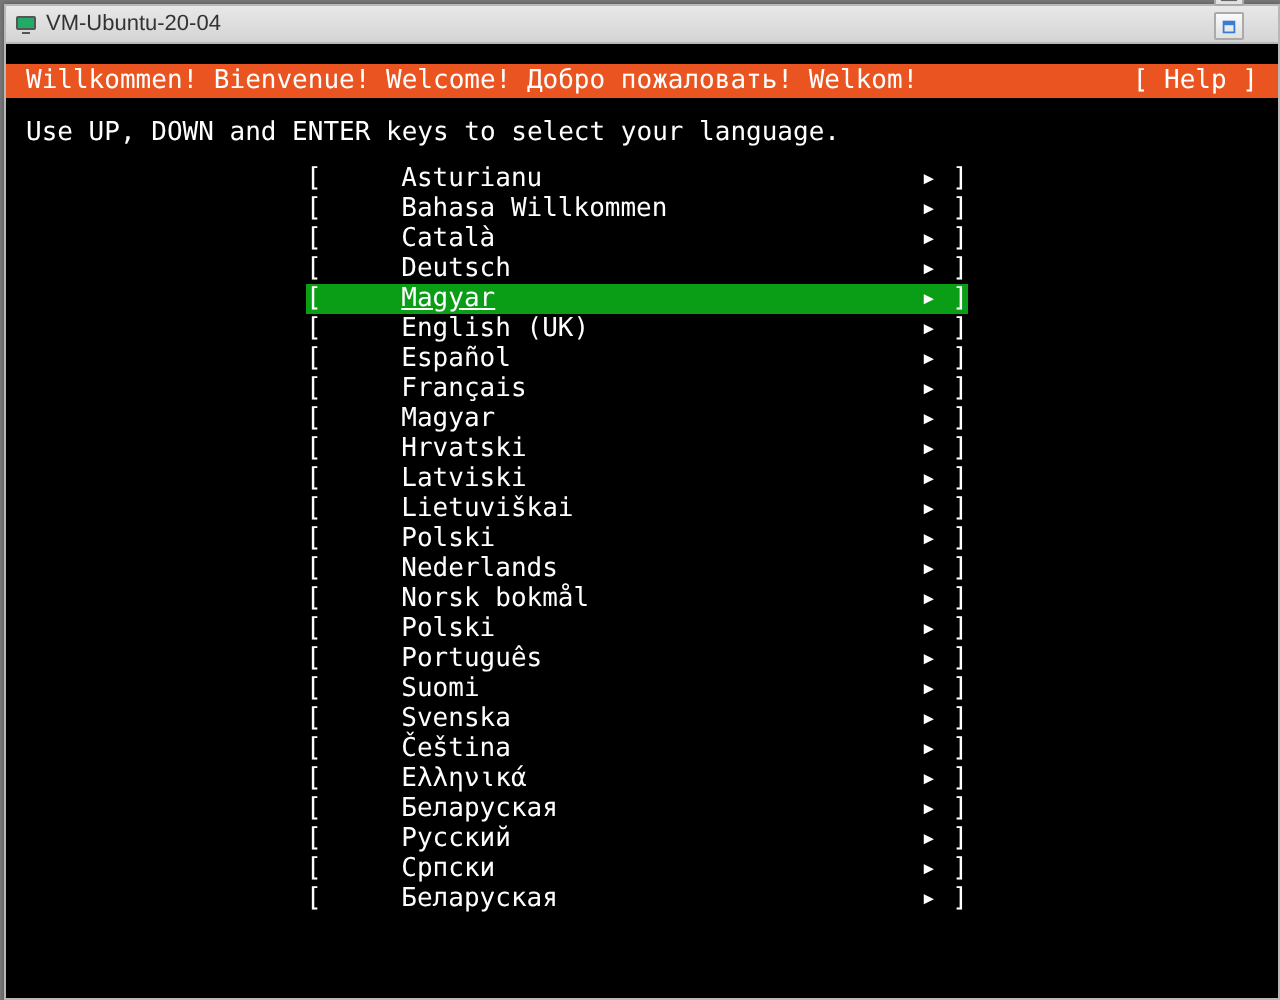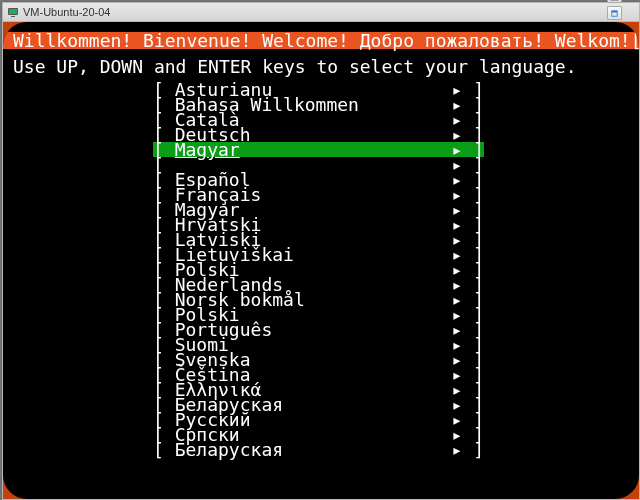--- a/index.html
+++ b/index.html
@@ -85,26 +85,25 @@
   .actions-label {
     font-size: 11px;
     color: #555;
     margin: 0 2px;
   }
 
   .terminal {
     flex: 1;
     background: var(--black);
     color: var(--white);
-    font-size: 18px;
+    font-size: 13px;
     line-height: 15px;
     letter-spacing: 0;
     overflow: hidden;
     padding-top: 10px;
-    border-radius: 24px;
   }
   .header-bar {
     background: var(--orange);
     color: var(--white);
     height: 17px;
     line-height: 17px;
     padding: 0 10px;
     display: flex;
     justify-content: space-between;
     white-space: pre;
@@ -123,21 +122,21 @@
     display: flex;
     align-items: center;
     white-space: pre;
   }
   .lang.selected {
     background: var(--green);
     color: var(--white);
   }
   .lang.selected .lang-name { text-decoration: underline; }
   .lang .open-bracket { }
-  .lang .lang-name { flex: 0 0 auto; }
+  .lang .lang-name { flex: 0 0 auto; margin-left: 32px; }
   .lang .fill { flex: 1; }
   .lang .arrow { }
   .lang .close-bracket { }
 </style>
 </head>
 <body>
 
 <div class="window">
 
   <div class="titlebar">
@@ -202,21 +201,21 @@
       <span>Willkommen! Bienvenue! Welcome! Добро пожаловать! Welkom!</span>
       <span>[ Help ]</span>
     </div>
     <div class="prompt-row">Use UP, DOWN and ENTER keys to select your language.</div>
     <div class="list">
         <div class="lang"><span class="open-bracket">[ </span><span class="lang-name">Asturianu</span><span class="fill"></span><span class="arrow">▸ </span><span class="close-bracket">]</span></div>
         <div class="lang"><span class="open-bracket">[ </span><span class="lang-name">Bahasa Willkommen</span><span class="fill"></span><span class="arrow">▸ </span><span class="close-bracket">]</span></div>
         <div class="lang"><span class="open-bracket">[ </span><span class="lang-name">Català</span><span class="fill"></span><span class="arrow">▸ </span><span class="close-bracket">]</span></div>
         <div class="lang"><span class="open-bracket">[ </span><span class="lang-name">Deutsch</span><span class="fill"></span><span class="arrow">▸ </span><span class="close-bracket">]</span></div>
         <div class="lang selected"><span class="open-bracket">[ </span><span class="lang-name">Magyar</span><span class="fill"></span><span class="arrow">▸ </span><span class="close-bracket">]</span></div>
-        <div class="lang"><span class="open-bracket">[ </span><span class="fill"></span><span class="arrow">▸ </span><span class="close-bracket">]</span></div>
+        <div class="lang"><span class="open-bracket">[ </span><span class="lang-name">English (UK)</span><span class="fill"></span><span class="arrow">▸ </span><span class="close-bracket">]</span></div>
         <div class="lang"><span class="open-bracket">[ </span><span class="lang-name">Español</span><span class="fill"></span><span class="arrow">▸ </span><span class="close-bracket">]</span></div>
         <div class="lang"><span class="open-bracket">[ </span><span class="lang-name">Français</span><span class="fill"></span><span class="arrow">▸ </span><span class="close-bracket">]</span></div>
         <div class="lang"><span class="open-bracket">[ </span><span class="lang-name">Magyar</span><span class="fill"></span><span class="arrow">▸ </span><span class="close-bracket">]</span></div>
         <div class="lang"><span class="open-bracket">[ </span><span class="lang-name">Hrvatski</span><span class="fill"></span><span class="arrow">▸ </span><span class="close-bracket">]</span></div>
         <div class="lang"><span class="open-bracket">[ </span><span class="lang-name">Latviski</span><span class="fill"></span><span class="arrow">▸ </span><span class="close-bracket">]</span></div>
         <div class="lang"><span class="open-bracket">[ </span><span class="lang-name">Lietuviškai</span><span class="fill"></span><span class="arrow">▸ </span><span class="close-bracket">]</span></div>
         <div class="lang"><span class="open-bracket">[ </span><span class="lang-name">Polski</span><span class="fill"></span><span class="arrow">▸ </span><span class="close-bracket">]</span></div>
         <div class="lang"><span class="open-bracket">[ </span><span class="lang-name">Nederlands</span><span class="fill"></span><span class="arrow">▸ </span><span class="close-bracket">]</span></div>
         <div class="lang"><span class="open-bracket">[ </span><span class="lang-name">Norsk bokmål</span><span class="fill"></span><span class="arrow">▸ </span><span class="close-bracket">]</span></div>
         <div class="lang"><span class="open-bracket">[ </span><span class="lang-name">Polski</span><span class="fill"></span><span class="arrow">▸ </span><span class="close-bracket">]</span></div>

